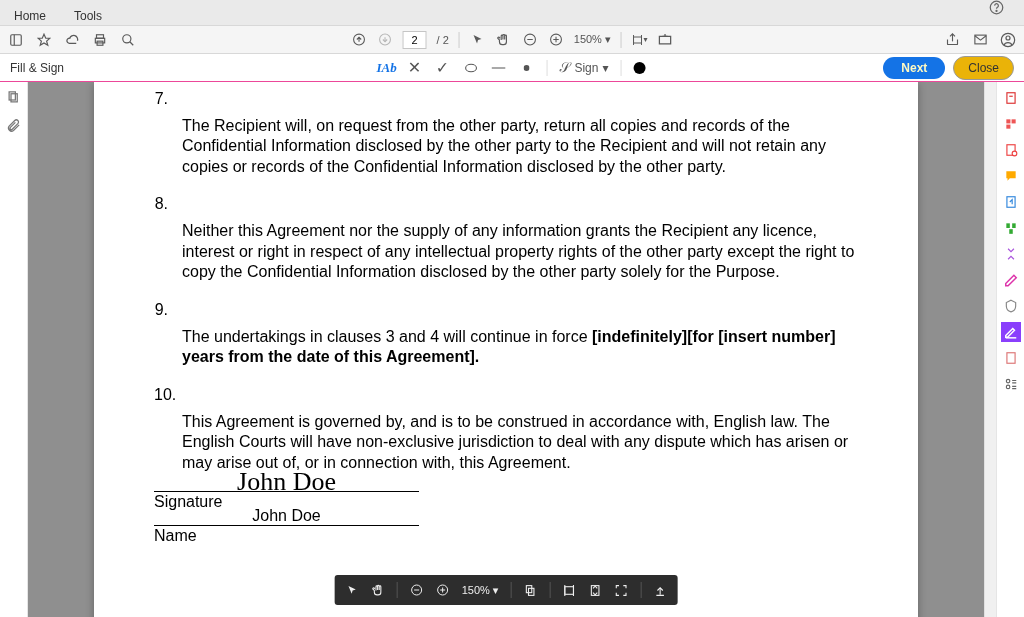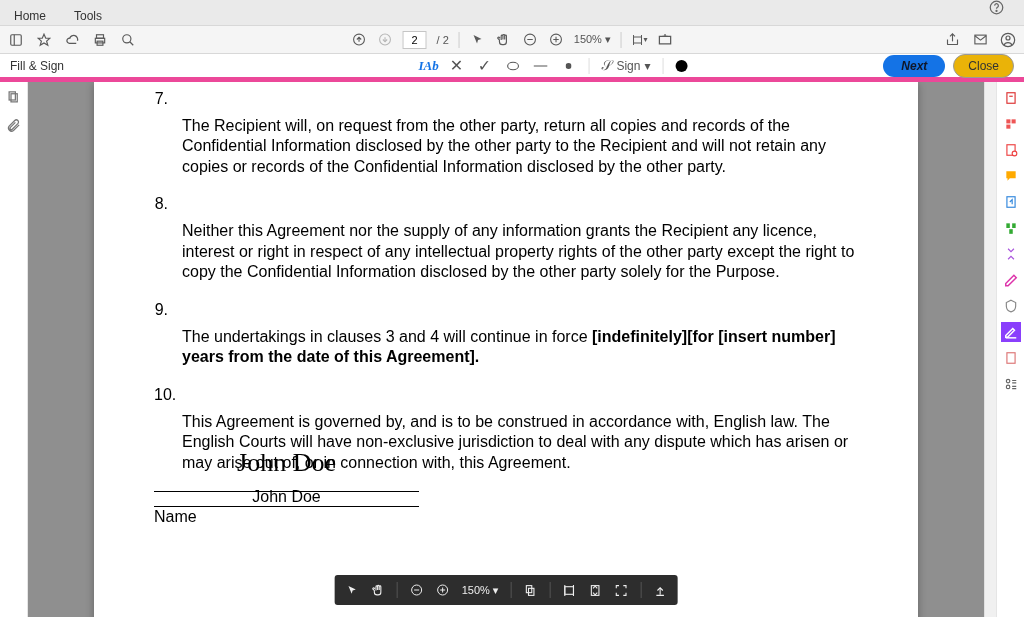--- a/index.html
+++ b/index.html
@@ -19,29 +19,29 @@
 .toolbar .tbgroup { display: flex; align-items: center; gap: 12px; }
 .toolbar .ic { width: 16px; height: 16px; color: #5a5a5a; display:flex; align-items:center; justify-content:center; cursor:pointer; }
 .toolbar .center { position: absolute; left: 50%; transform: translateX(-50%); display: flex; align-items: center; gap: 10px; }
 .toolbar .pageno { border: 1px solid #c5c5c5; background: #fff; width: 24px; height: 18px; font-size: 11px; text-align: center; }
 .toolbar .pagetot { font-size: 11px; color: #555; }
 .toolbar .zoom { font-size: 11px; color: #555; }
 .toolbar .divider { width:1px; height:16px; background:#ccc; }
 .toolbar .right { margin-left: auto; display: flex; align-items: center; gap: 12px; }
 
 
-.fillbar { height: 28px; background: #fff; border-bottom: 5px solid #ec4899; display: flex; align-items: center; padding: 0 10px; position: relative; }
+.fillbar { height: 28px; background: #fff; border-bottom: 1px solid #ec4899; display: flex; align-items: center; padding: 0 10px; position: relative; }
 .fillbar .label { font-size: 12px; color: #333; }
-.fillbar .center { position: absolute; left: 50%; transform: translateX(-50%); display:flex; align-items:center; gap: 12px; margin-left: 42px; }
+.fillbar .center { position: absolute; left: 50%; transform: translateX(-50%); display:flex; align-items:center; gap: 12px; }
 .fillbar .ic { width:16px; height:16px; color:#555; display:flex;align-items:center;justify-content:center; cursor:pointer;}
 .fillbar .text-tool { color:#1473e6; font-family: Georgia, serif; font-style: italic; font-size:13px; font-weight:600;}
 .fillbar .sign-ic { display:flex; align-items:center; gap:4px; font-size:12px; color:#555;}
 .fillbar .colordot { width:12px; height:12px; background:#000; border-radius:50%; }
 .fillbar .right { margin-left:auto; display:flex; gap:8px; align-items:center;}
-.btn-next { background:#1473e6; color:#0f172a; font-size:12px; border:none; border-radius:14px; padding:4px 18px; cursor:pointer; font-weight:600;font-style:italic;}
+.btn-next { background:#1473e6; color:#fef9c3; font-size:12px; border:none; border-radius:14px; padding:4px 18px; cursor:pointer; font-weight:600;}
 .btn-close { background:#eab308; color:#333; font-size:12px; border:1px solid #999; border-radius:14px; padding:4px 14px; cursor:pointer;}
 
 
 .main { position: absolute; top: 82px; bottom: 0; left: 0; right: 0; display: flex; }
 .leftrail { width: 28px; background: #fff; border-right: 1px solid #e5e5e5; display:flex; flex-direction:column; align-items:center; padding-top:8px; gap:12px;}
 .leftrail .ic { width:16px; height:16px; color:#777; cursor:pointer;}
 .scrollgutter { width: 12px; background: #f0f0f0; border-left:1px solid #e0e0e0; }
 .rightrail { width: 28px; background: #fff; border-left: 1px solid #e5e5e5; display:flex; flex-direction:column; align-items:center; padding-top:6px; gap:6px;}
 .rightrail .ric { width:20px; height:20px; display:flex; align-items:center; justify-content:center; cursor:pointer; font-size:12px;}
 .rightrail .ric.active { background:#8a3ffc; color:#fff;}
@@ -279,20 +279,21 @@
             </li>
           <li>
               <span class="num">10.</span>
               <span class="body">This Agreement is governed by, and is to be construed in accordance with, English law. The English Courts will have non-exclusive jurisdiction to deal with any dispute which has arisen or may arise out of, or in connection with, this Agreement.</span>
             </li>
         </ol>
         <div class="sig-block">
           <div class="sig-row">
             <div class="sig-value sig-signature">John Doe</div>
             <div class="sig-line"></div>
+            <div class="sig-label">Signature</div>
           </div>
           <div class="sig-row">
             <div class="sig-value">John Doe</div>
             <div class="sig-line"></div>
             <div class="sig-label">Name</div>
           </div>
         </div>
       </div>
     </div>
 

